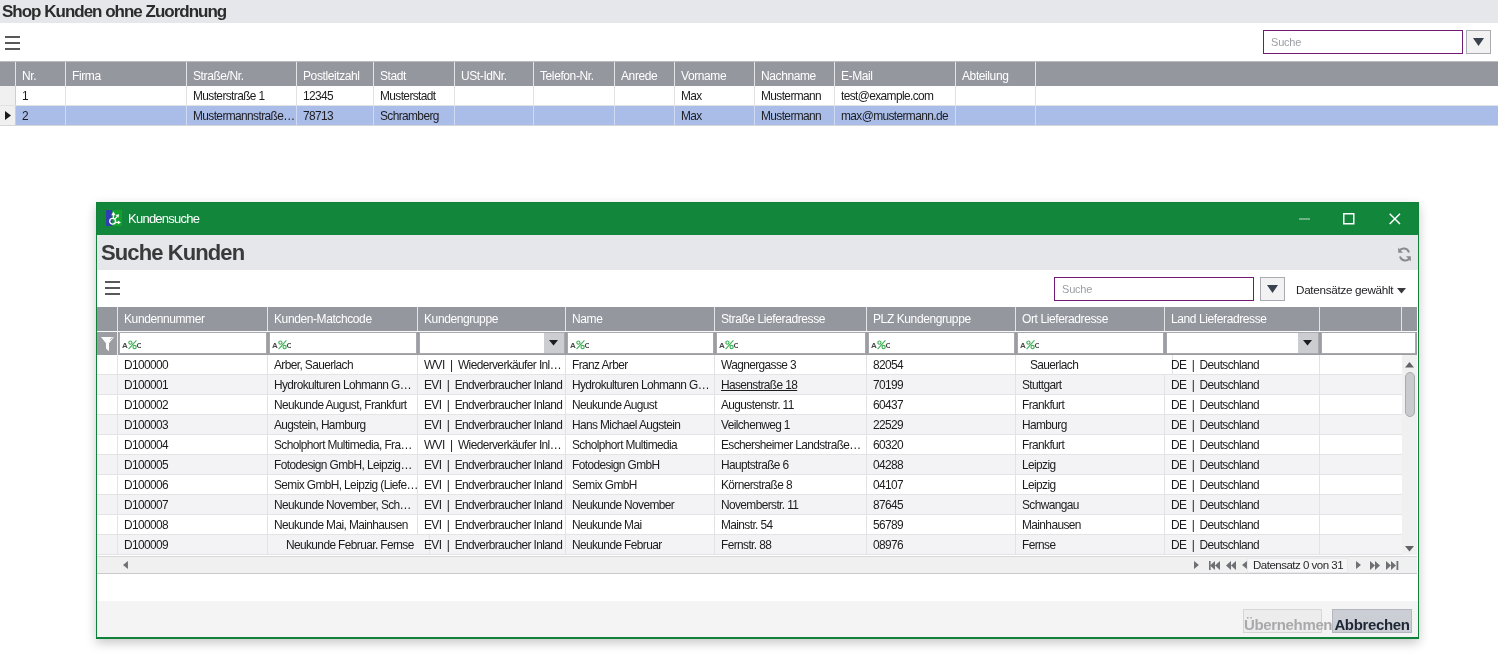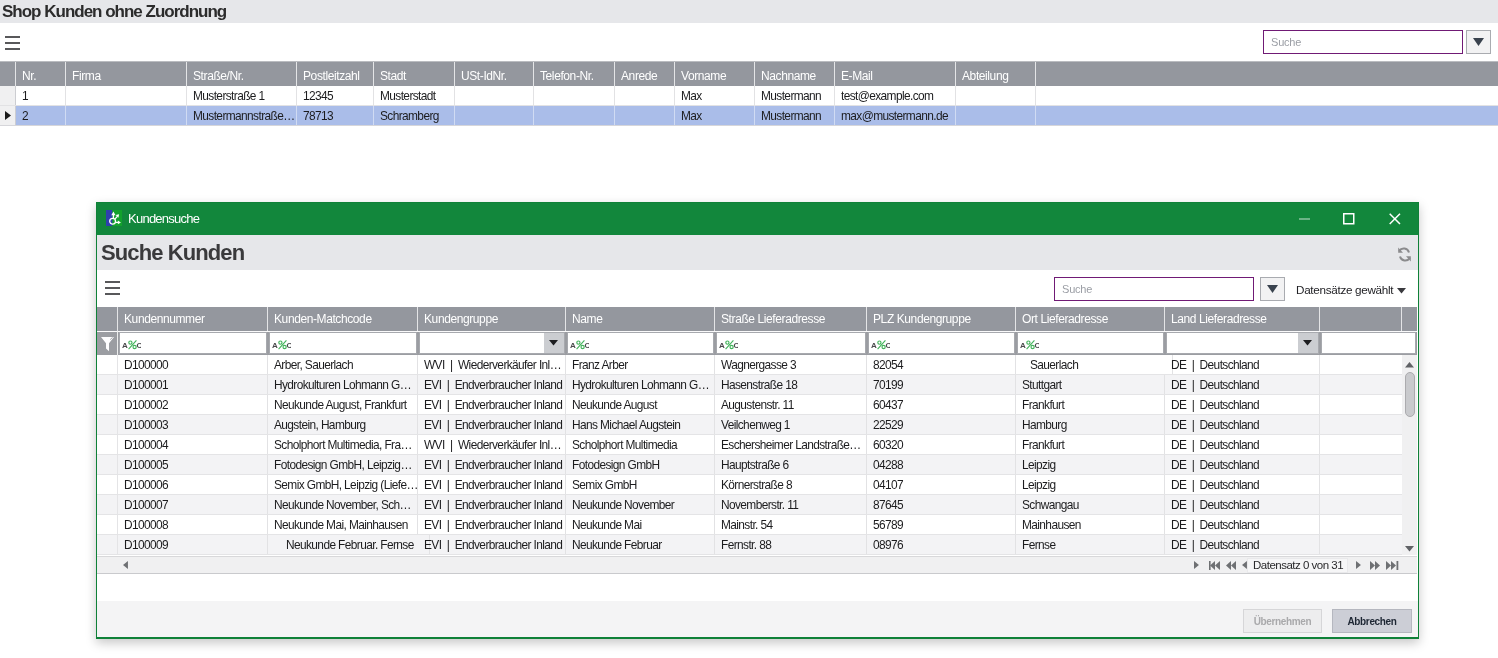--- a/index.html
+++ b/index.html
@@ -43,21 +43,21 @@
   #dgrid { position:absolute; left:0; top:104px; width:1320px; height:266px; background:#fff; }
   #dghead { position:absolute; left:0; top:0; width:1320px; height:24px; }
   #dfilter { position:absolute; left:0; top:24px; width:1320px; height:24px; background:#9b9da2; }
   .fbox { position:absolute; top:1px; height:22px; background:#fff; border:1px solid #a7a9ae; }
   .drow { position:absolute; left:0; width:1305px; height:20px; border-bottom:1px solid #e4e4e6; }
   .drow.alt { background:#f3f3f5; }
 
   #dnav { position:absolute; left:0; top:249px; width:1320px; height:18px; background:#f0f0f1; border-top:1px solid #d8d8da; border-bottom:1px solid #c9cacd; }
 
   #dfoot { position:absolute; left:0; top:398px; width:1321px; height:36px; background:#f4f4f5; }
-  .btn { position:absolute; top:8px; width:80px; height:24px; font-size:10px; font-weight:bold; letter-spacing:-0.35px; text-align:center; padding-top:6px; }
+  .btn { position:absolute; top:8px; width:80px; height:24px; font-size:15px; font-weight:bold; letter-spacing:-0.35px; text-align:center; padding-top:6px; }
   #btn-ok { left:1146px; width:79px; background:#ededee; border:1px solid #d6d6d8; color:#a9a9ab; }
   #btn-cancel { left:1235px; background:#ccced6; border:1px solid #b5b7bf; color:#1d2633; }
 </style>
 </head>
 <body>
 
 <div class="abs" id="topbar">
     <div class="t">Shop Kunden ohne Zuordnung</div>
   </div>
 
@@ -299,21 +299,21 @@
           <div class="cell" style="left:770px;width:149px;">82054</div>
           <div class="cell" style="left:919px;width:149px;margin-left:8px;">Sauerlach</div>
           <div class="cell" style="left:1068px;width:155px;">DE&nbsp; |&nbsp; Deutschland</div>
         </div>
         <div class="drow alt" style="top:68px;">
           <div class="ind" style="width:21px;border-right:1px solid #e4e4e6;background:#f3f3f5"></div>
           <div class="cell" style="left:21px;width:150px;">D100001</div>
           <div class="cell" style="left:171px;width:150px;">Hydrokulturen Lohmann G…</div>
           <div class="cell" style="left:321px;width:148px;">EVI&nbsp; |&nbsp; Endverbraucher Inland</div>
           <div class="cell" style="left:469px;width:149px;">Hydrokulturen Lohmann G…</div>
-          <div class="cell" style="left:618px;width:152px;">Hasenstraße 18</div>
+          <div class="cell" style="left:618px;width:152px;text-decoration:underline;">Hasenstraße 18</div>
           <div class="cell" style="left:770px;width:149px;">70199</div>
           <div class="cell" style="left:919px;width:149px;">Stuttgart</div>
           <div class="cell" style="left:1068px;width:155px;">DE&nbsp; |&nbsp; Deutschland</div>
         </div>
         <div class="drow " style="top:88px;">
           <div class="ind" style="width:21px;border-right:1px solid #e4e4e6;background:#fff"></div>
           <div class="cell" style="left:21px;width:150px;">D100002</div>
           <div class="cell" style="left:171px;width:150px;">Neukunde August, Frankfurt</div>
           <div class="cell" style="left:321px;width:148px;">EVI&nbsp; |&nbsp; Endverbraucher Inland</div>
           <div class="cell" style="left:469px;width:149px;">Neukunde August</div>

